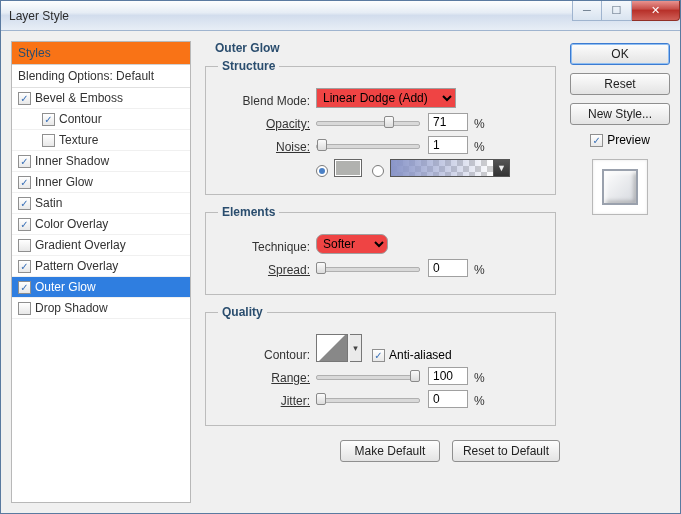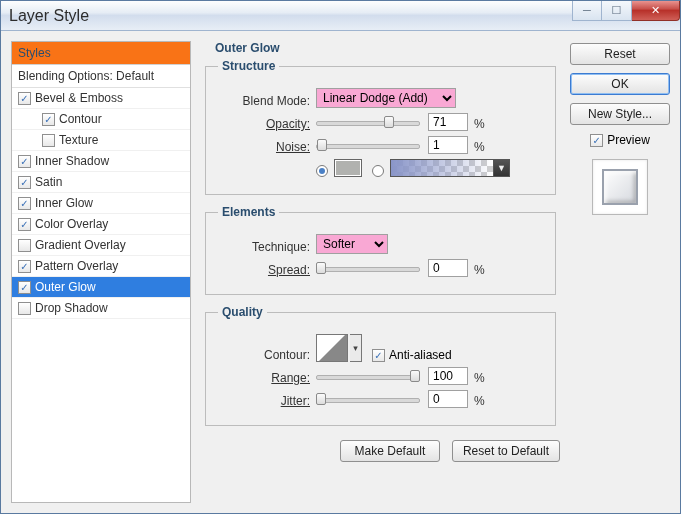--- a/index.html
+++ b/index.html
@@ -1,40 +1,40 @@
 <!DOCTYPE html>
 <html><head>
 <meta charset="utf-8">
 <style>
   * { box-sizing: border-box; font-family: "Segoe UI", Tahoma, sans-serif; font-size: 12px; }
   body { margin: 0; background: #fff; }
   .window { width: 681px; height: 514px; border: 1px solid #5a7aa0; background: #f0f0f0; display: flex; flex-direction: column; box-shadow: 0 0 4px rgba(0,0,0,0.3); }
   .titlebar { height: 30px; background: linear-gradient(#fdfefe, #e6edf5 40%, #d2dded 50%, #e8eef6); display: flex; align-items: center; padding: 0 0 0 8px; border-bottom: 1px solid #9fb4cf; }
-  .titlebar span { flex: 1; color: #2c2c2c; font-size: 16px; }
+  .titlebar span { flex: 1; color: #2c2c2c; font-size: 12px; }
   .winbtns { display: flex; height: 20px; margin-top: -10px; }
   .winbtn { width: 30px; height: 20px; display: flex; align-items: center; justify-content: center; border: 1px solid #9fb4cf; border-top: none; background: linear-gradient(#f5f8fc, #d9e4f0); color: #5a6a7e; font-size: 11px; }
   .winbtn.close { width: 48px; background: linear-gradient(#e9938f, #c9534d 40%, #b8312a 50%, #cf5f57); color: #fff; border-color: #913028; border-radius: 0 0 4px 0; }
   .winbtn + .winbtn { border-left: none; }
   .body { flex: 1; display: flex; padding: 10px 10px 10px 10px; gap: 10px; }
   .styles-panel { width: 180px; border: 1px solid #b8b8b8; background: #fff; display: flex; flex-direction: column; }
   .styles-header { padding: 4px 6px; background: #f97316; border-bottom: 1px solid #d0d0d0; color: #2a4d6e; }
   .blending-row { padding: 4px 6px; border-bottom: 1px solid #e0e0e0; color: #333; }
   .style-item { padding: 3px 6px; display: flex; align-items: center; gap: 4px; color: #333; border-bottom: 1px solid #f0f0f0; }
   .style-item.sub { padding-left: 30px; }
   .style-item.selected { background: #2f7ee0; color: #fff; }
   .cb { width: 13px; height: 13px; border: 1px solid #8f8f8f; background: linear-gradient(#fff,#e8e8e8); display: inline-flex; align-items: center; justify-content: center; font-size: 10px; color: #3b71b7; }
   .cb.checked::after { content: "✓"; }
   .center { flex: 1; display: flex; flex-direction: column; }
   .center-title { padding: 0 8px 0 8px; color: #2a4d6e; font-weight: bold; margin-bottom: 4px; margin-left: 6px; }
   fieldset { border: 1px solid #bcbcbc; margin: 0 4px 10px 4px; padding: 10px 12px 12px 12px; }
   legend { color: #2a4d6e; padding: 0 4px; font-weight: bold; }
   .row { display: flex; align-items: flex-end; margin: 5px 0; }
   .lbl { width: 92px; text-align: right; margin-right: 6px; color: #333; }
   .lbl.u { text-decoration: underline; text-decoration-style: solid; }
-  select { height: 20px; border: 1px solid #a0a0a0; background: #f9a8d4; padding: 0 2px; }
+  select { height: 20px; border: 1px solid #a0a0a0; background: #ef4444; padding: 0 2px; }
   .slider { flex: 0 0 104px; height: 18px; position: relative; margin-right: 8px; }
   .slider::before { content: ""; position: absolute; left: 0; right: 0; top: 8px; height: 3px; background: #d9d9d9; border: 1px solid #b0b0b0; border-radius: 2px; }
   .thumb { position: absolute; top: 3px; width: 10px; height: 12px; background: linear-gradient(#fbfbfb,#dcdcdc); border: 1px solid #8a8a8a; border-radius: 2px; }
   .numbox { width: 40px; height: 18px; border: 1px solid #a0a0a0; background: #fff; text-align: left; padding: 0 4px; display: inline-flex; align-items: center; }
   .unit { margin-left: 6px; color: #333; }
   .radio { width: 12px; height: 12px; border: 1px solid #7a7a7a; border-radius: 50%; background: #fff; display: inline-block; margin-right: 6px; position: relative; }
   .radio.checked::after { content: ""; position: absolute; left: 2px; top: 2px; width: 6px; height: 6px; background: #4a80c5; border-radius: 50%; }
   .swatch { width: 28px; height: 18px; border: 1px solid #666; background: #b1b2af; margin-right: 10px; box-shadow: inset 0 0 0 1px #fff; }
   .gradient { width: 104px; height: 18px; border: 1px solid #555; position: relative;
     background:
@@ -83,25 +83,25 @@
           <div class="style-item sub">
             <span class="cb"></span>
             <span>Texture</span>
           </div>
           <div class="style-item">
             <span class="cb checked"></span>
             <span>Inner Shadow</span>
           </div>
           <div class="style-item">
             <span class="cb checked"></span>
+            <span>Inner Glow</span>
+          </div>
+          <div class="style-item">
+            <span class="cb checked"></span>
             <span>Satin</span>
-          </div>
-          <div class="style-item">
-            <span class="cb checked"></span>
-            <span>Inner Glow</span>
           </div>
           <div class="style-item">
             <span class="cb checked"></span>
             <span>Color Overlay</span>
           </div>
           <div class="style-item">
             <span class="cb"></span>
             <span>Gradient Overlay</span>
           </div>
           <div class="style-item">
@@ -153,21 +153,21 @@
           <span class="radio"></span>
           <div class="gradient"></div>
           <div class="grad-dd">▼</div>
         </div>
       </fieldset>
 
       <fieldset>
         <legend>Elements</legend>
         <div class="row">
           <div class="lbl">Technique:</div>
-          <select style="width:72px;">
+          <select style="width:72px;border-radius:7px;">
             <option>Softer</option>
           </select>
         </div>
         <div class="row">
           <div class="lbl u">Spread:</div>
           <div class="slider">
               <div class="thumb" style="left:0;"></div>
             </div>
           <div class="numbox">0</div>
           <span class="unit">%</span>
@@ -202,22 +202,22 @@
         </div>
       </fieldset>
 
       <div class="btn-row">
         <div class="pbtn">Make Default</div>
         <div class="pbtn">Reset to Default</div>
       </div>
     </div>
 
     <div class="rightcol">
+      <div class="rbtn def">OK</div>
       <div class="rbtn">Reset</div>
-      <div class="rbtn def">OK</div>
       <div class="rbtn">New Style...</div>
       <div class="prev-row">
         <span class="cb checked"></span>
         <span>Preview</span>
       </div>
       <div class="preview-box">
         <div class="preview-inner"></div>
       </div>
     </div>
 

